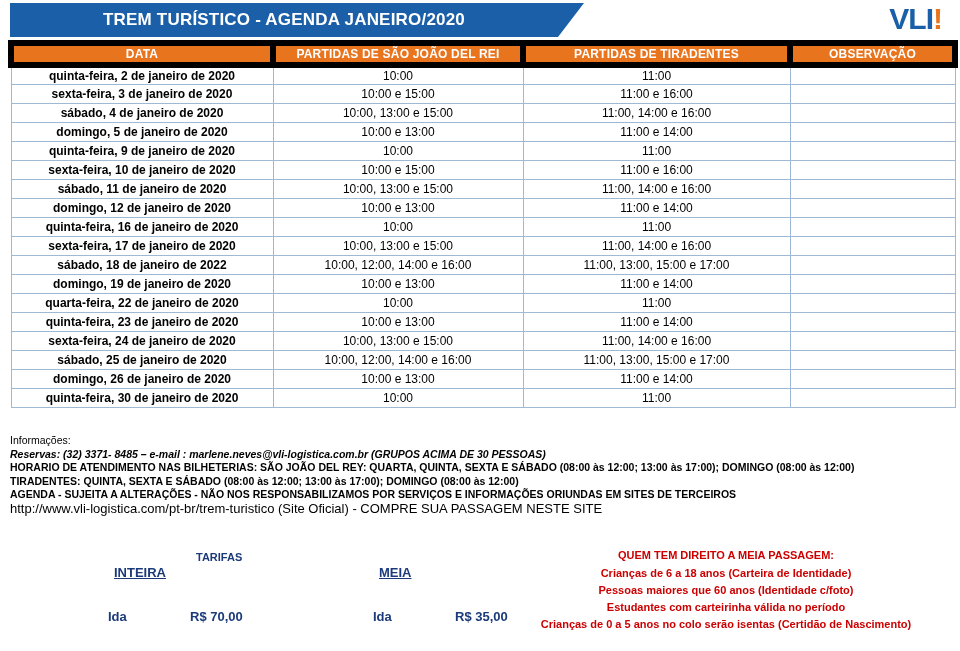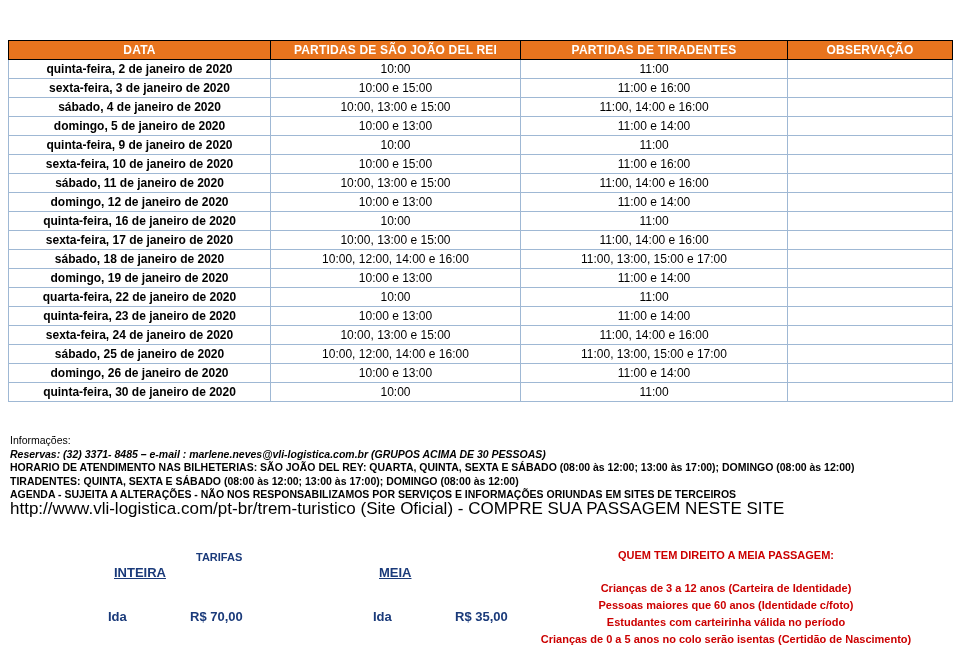--- a/index.html
+++ b/index.html
@@ -61,21 +61,21 @@
     width: 944px;
     border-collapse: collapse;
     table-layout: fixed;
   }
   table.agenda th {
     background: #e8741e;
     color: #ffffff;
     font-size: 12px;
     font-weight: bold;
     height: 19px;
-    border: 1px solid #000000;
+    border: 6px solid #000000;
     text-align: center;
     letter-spacing: 0.2px;
   }
   table.agenda td {
     border: 1px solid #9fb8d4;
     height: 19px;
     font-size: 12px;
     color: #000000;
     text-align: center;
     padding: 0 2px;
@@ -97,21 +97,21 @@
     color: #000000;
   }
   .info-line {
     line-height: 13.5px;
     white-space: nowrap;
     font-weight: bold;
   }
   .info-line.plain { font-weight: normal; }
   .info-line.red { color: #cc0000; }
   .info-line.italic { font-style: italic; }
-  .info-line.url { font-weight: normal; font-size: 17px; }
+  .info-line.url { font-weight: normal; font-size: 13px; }
 
   
   .tarifas-title {
     position: absolute;
     left: 196px; top: 551px;
     font-size: 11px;
     font-weight: bold;
     color: #1a3a7a;
   }
   .fare-block {
@@ -140,32 +140,37 @@
   .meia-block {
     position: absolute;
     left: 500px; top: 549px;
     width: 452px;
     text-align: center;
     color: #cc0000;
     font-size: 11px;
     font-weight: bold;
   }
   .meia-block .meia-title {
-    margin-bottom: 19px;
+    margin-bottom: 4px;
   }
   .meia-block .meia-item {
     line-height: 17px;
     white-space: nowrap;
   }
 </style>
 </head>
 <body>
 
 <div id="page">
 
+  <div class="header">
+    <div class="header-banner">TREM TURÍSTICO - AGENDA JANEIRO/2020</div>
+    <div class="header-banner-tail"></div>
+    <div class="logo"><span>VLI</span><span class="dot">!</span></div>
+  </div>
 
   <table class="agenda">
     <colgroup>
       <col class="col-w1">
         <col class="col-w2">
         <col class="col-w3">
         <col class="col-w4">
     </colgroup>
     <thead>
       <tr>
@@ -230,21 +235,21 @@
           <td>11:00</td>
           <td></td>
         </tr>
         <tr>
           <td class="col-data">sexta-feira, 17 de janeiro de 2020</td>
           <td>10:00, 13:00 e 15:00</td>
           <td>11:00, 14:00 e 16:00</td>
           <td></td>
         </tr>
         <tr>
-          <td class="col-data">sábado, 18 de janeiro de 2020</td>
+          <td class="col-data">sábado, 18 de janeiro de 2022</td>
           <td>10:00, 12:00, 14:00 e 16:00</td>
           <td>11:00, 13:00, 15:00 e 17:00</td>
           <td></td>
         </tr>
         <tr>
           <td class="col-data">domingo, 19 de janeiro de 2020</td>
           <td>10:00 e 13:00</td>
           <td>11:00 e 14:00</td>
           <td></td>
         </tr>
@@ -316,20 +321,20 @@
       <span class="fare-label">Ida</span><span class="fare-value">R$ 35,00</span>
     </div>
     <div class="fare-row">
       <span class="fare-label">Ida e volta</span><span class="fare-value">R$ 40,00</span>
     </div>
   </div>
 
   <div class="meia-block">
     <div class="meia-title">QUEM TEM DIREITO A MEIA PASSAGEM:</div>
     <div id="meia-items">
-        <div class="meia-item">Crianças de 3 a 12 anos (Carteira de Identidade)</div>
+        <div class="meia-item">Crianças de 6 a 18 anos (Carteira de Identidade)</div>
         <div class="meia-item">Pessoas maiores que 60 anos (Identidade c/foto)</div>
         <div class="meia-item">Estudantes com carteirinha válida no período</div>
         <div class="meia-item">Crianças de 0 a 5 anos no colo serão isentas (Certidão de Nascimento)</div>
       </div>
   </div>
 
 </div>
 
 </body></html>

